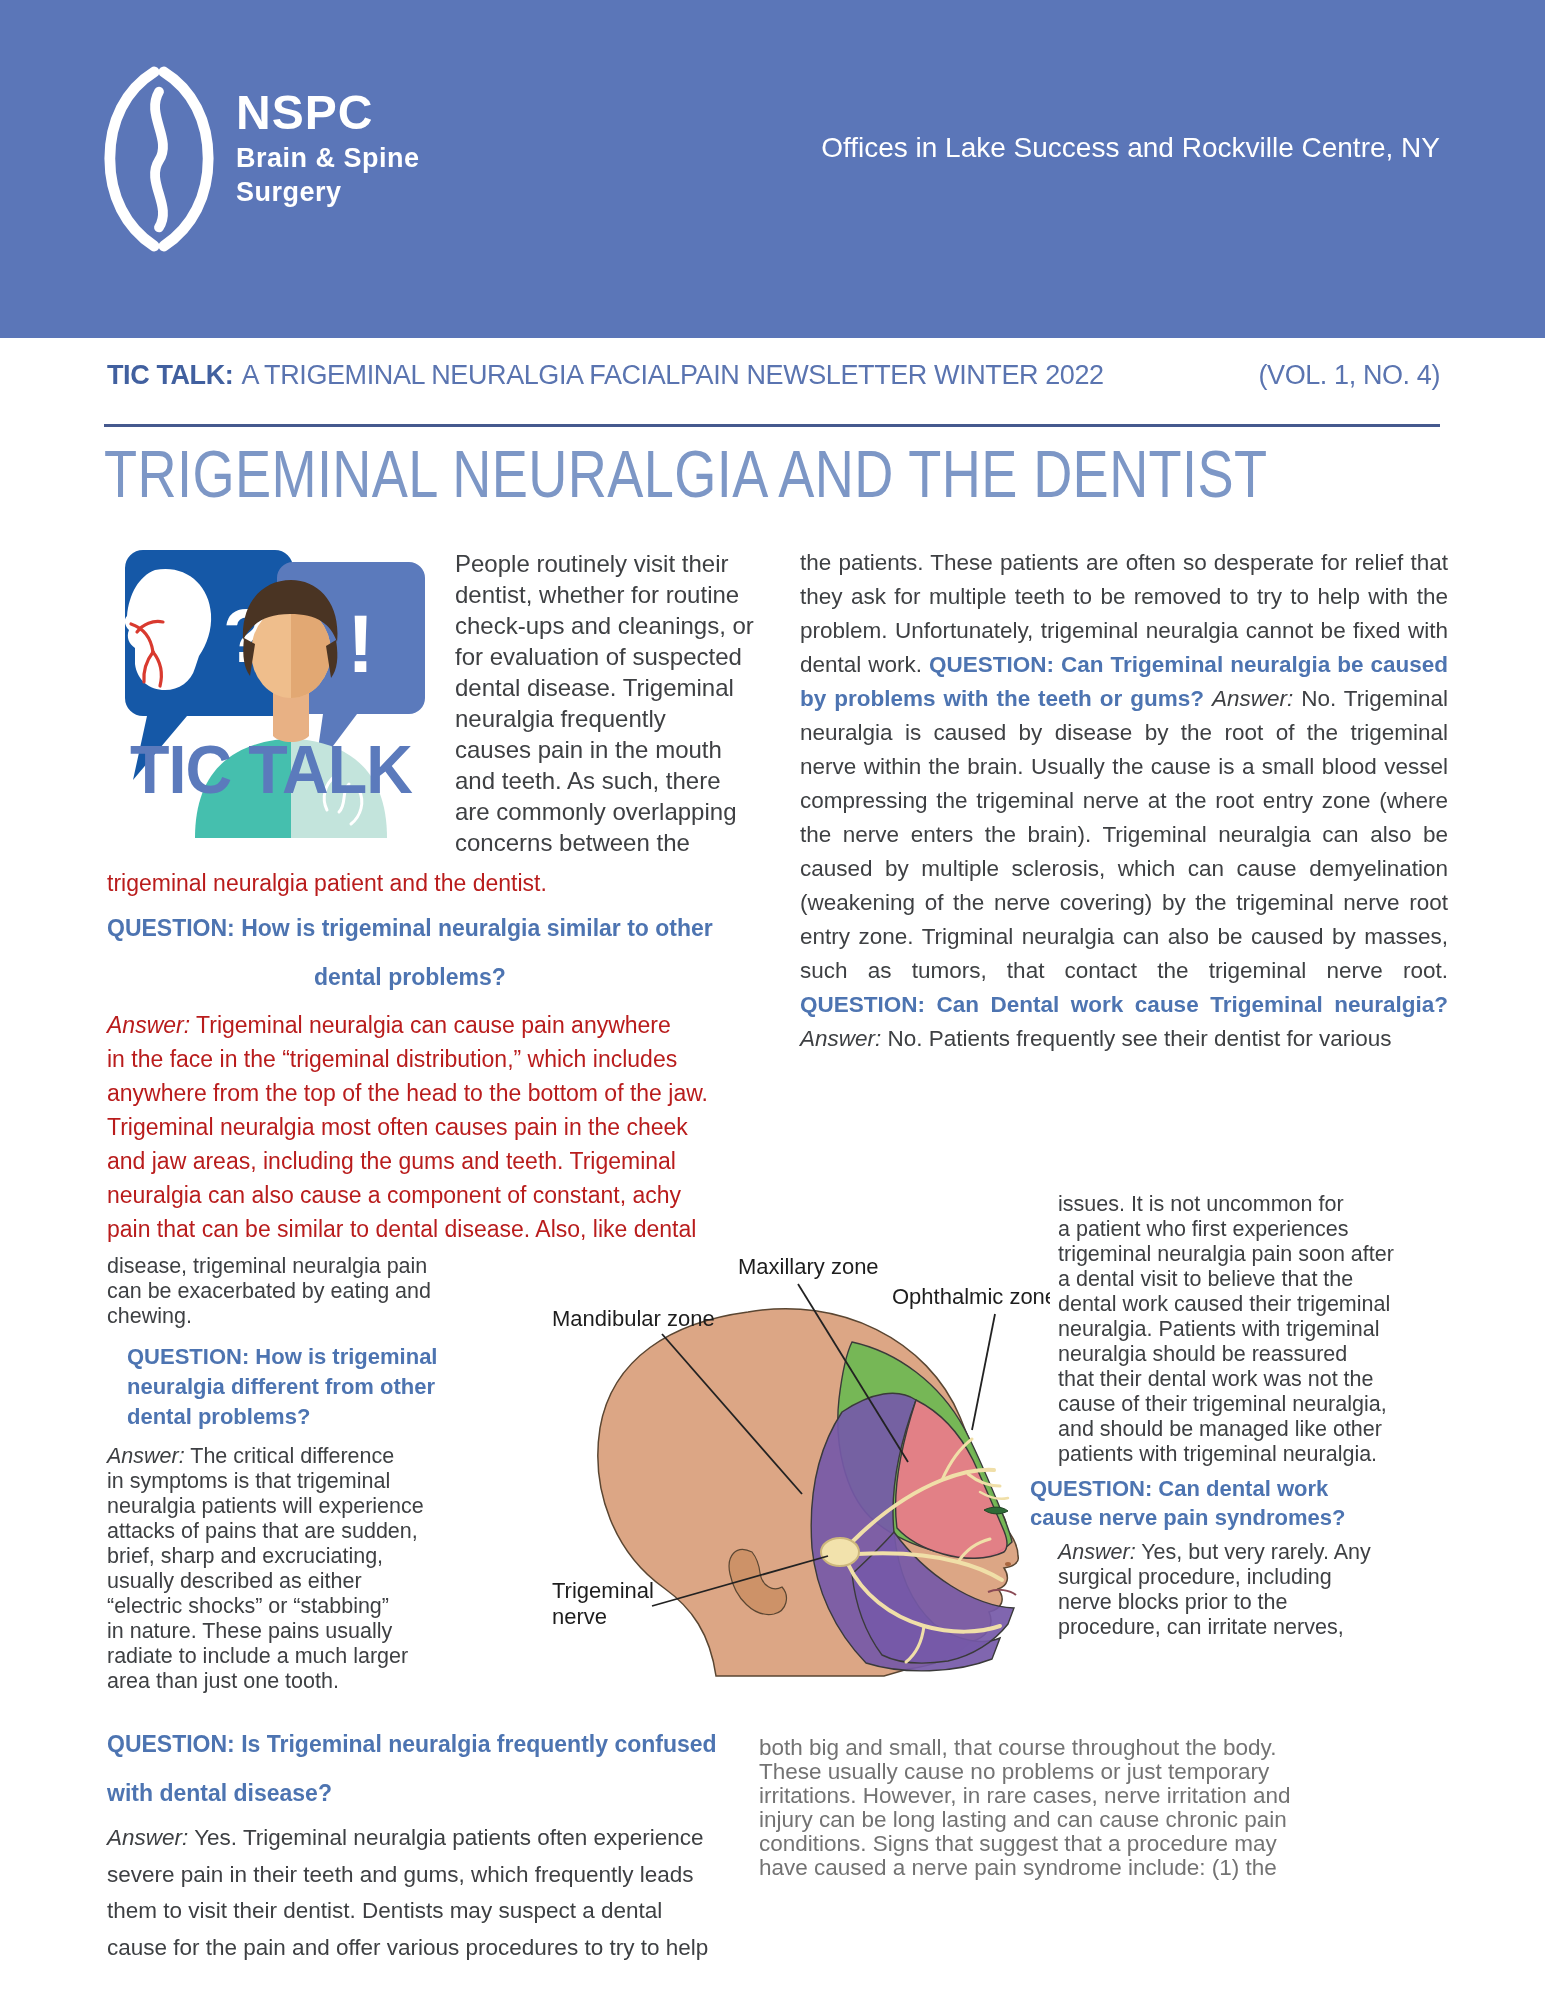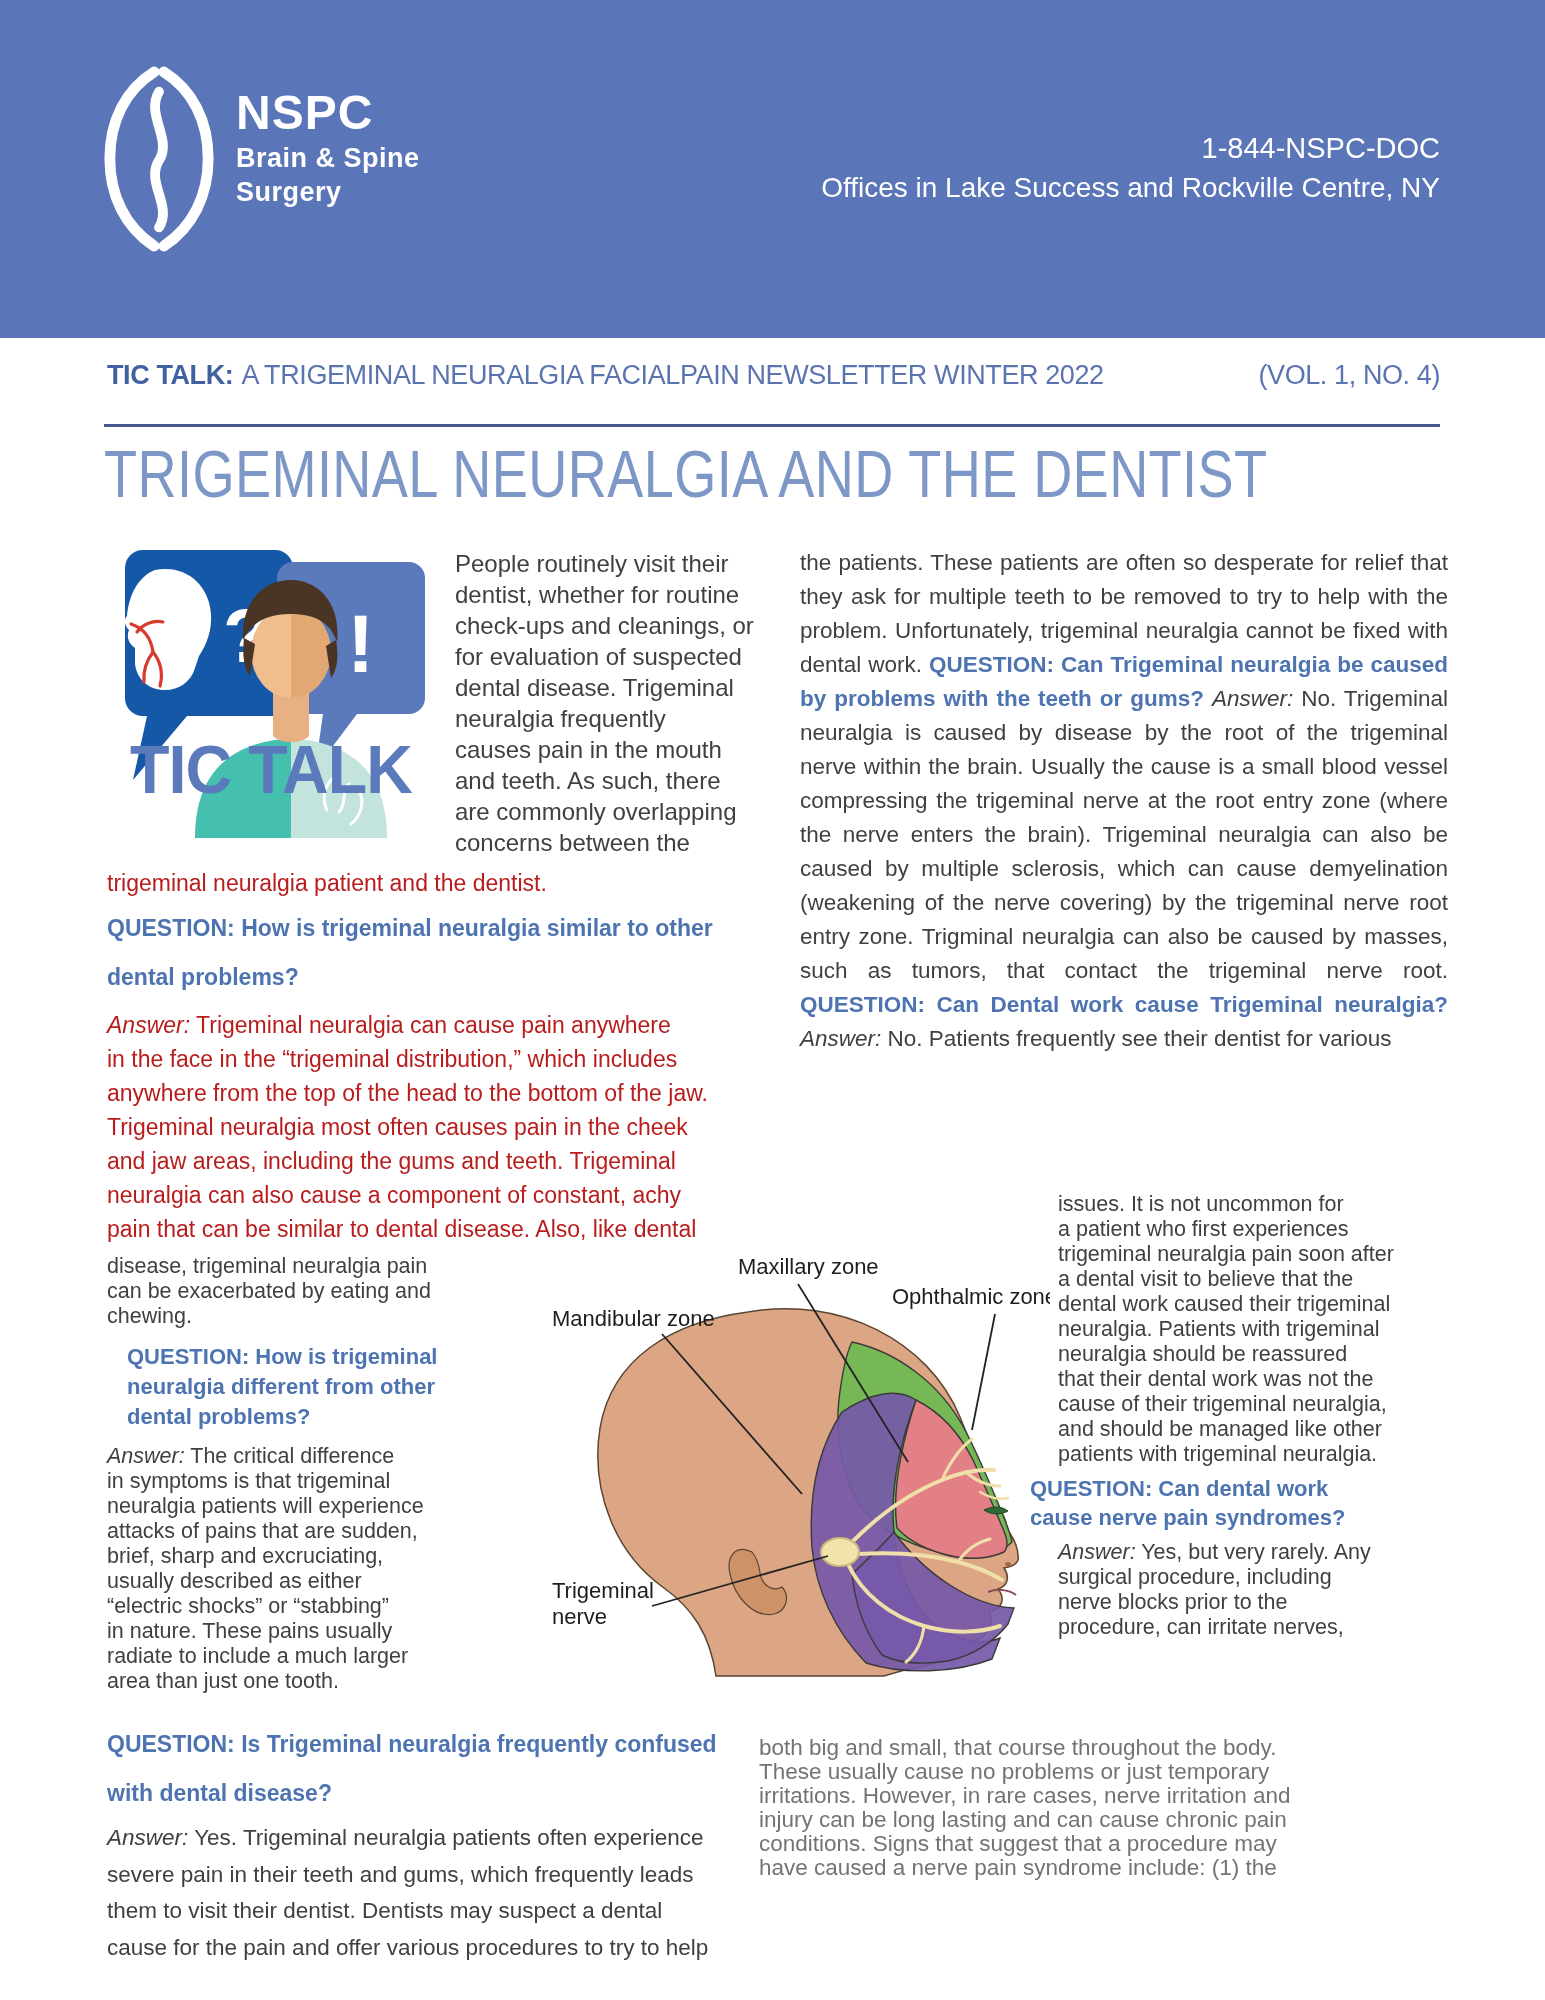--- a/index.html
+++ b/index.html
@@ -51,21 +51,20 @@
           <path d="M60,34 C46,58 74,82 60,104 C46,126 74,150 60,172" stroke-width="10"></path>
         </g>
       </svg>
       <div class="brand-text">
         <div class="brand-name">NSPC</div>
         <div class="brand-sub">Brain &amp; Spine</div>
         <div class="brand-sub">Surgery</div>
       </div>
     </div>
     <div class="contact">
-      <div class="contact-phone">1-844-NSPC-DOC</div>
       <div class="contact-offices">Offices in Lake Success and Rockville Centre, NY</div>
     </div>
   </div>
 
   <div class="masthead">
       <span class="mh-label">TIC TALK:</span>
       <span>A TRIGEMINAL NEURALGIA FACIALPAIN NEWSLETTER WINTER 2022</span>
       <span class="mh-vol">(VOL. 1, NO. 4)</span>
     </div>
   <div class="rule"></div>
@@ -114,21 +113,21 @@
 check-ups and cleanings, or
 for evaluation of suspected
 dental disease. Trigeminal
 neuralgia frequently
 causes pain in the mouth
 and teeth. As such, there
 are commonly overlapping
 concerns between the</p>
   <p class="abs b-wide" style="left:107px;top:866px;">trigeminal neuralgia patient and the dentist.</p>
 
-  <p class="abs q-wide" style="left:107px;top:904px;">QUESTION: How is trigeminal neuralgia similar to other
+  <p class="abs q-wide" style="left:107px;top:904px;text-align:center;">QUESTION: How is trigeminal neuralgia similar to other
 dental problems?</p>
   <p class="abs b-wide pre" style="left:107px;top:1008px;"><span class="ans">Answer:</span><span> Trigeminal neuralgia can cause pain anywhere
 in the face in the “trigeminal distribution,” which includes
 anywhere from the top of the head to the bottom of the jaw.
 Trigeminal neuralgia most often causes pain in the cheek
 and jaw areas, including the gums and teeth. Trigeminal
 neuralgia can also cause a component of constant, achy
 pain that can be similar to dental disease. Also, like dental</span></p>
   <p class="abs b-narrow pre" style="left:107px;top:1254px;">disease, trigeminal neuralgia pain
 can be exacerbated by eating and

